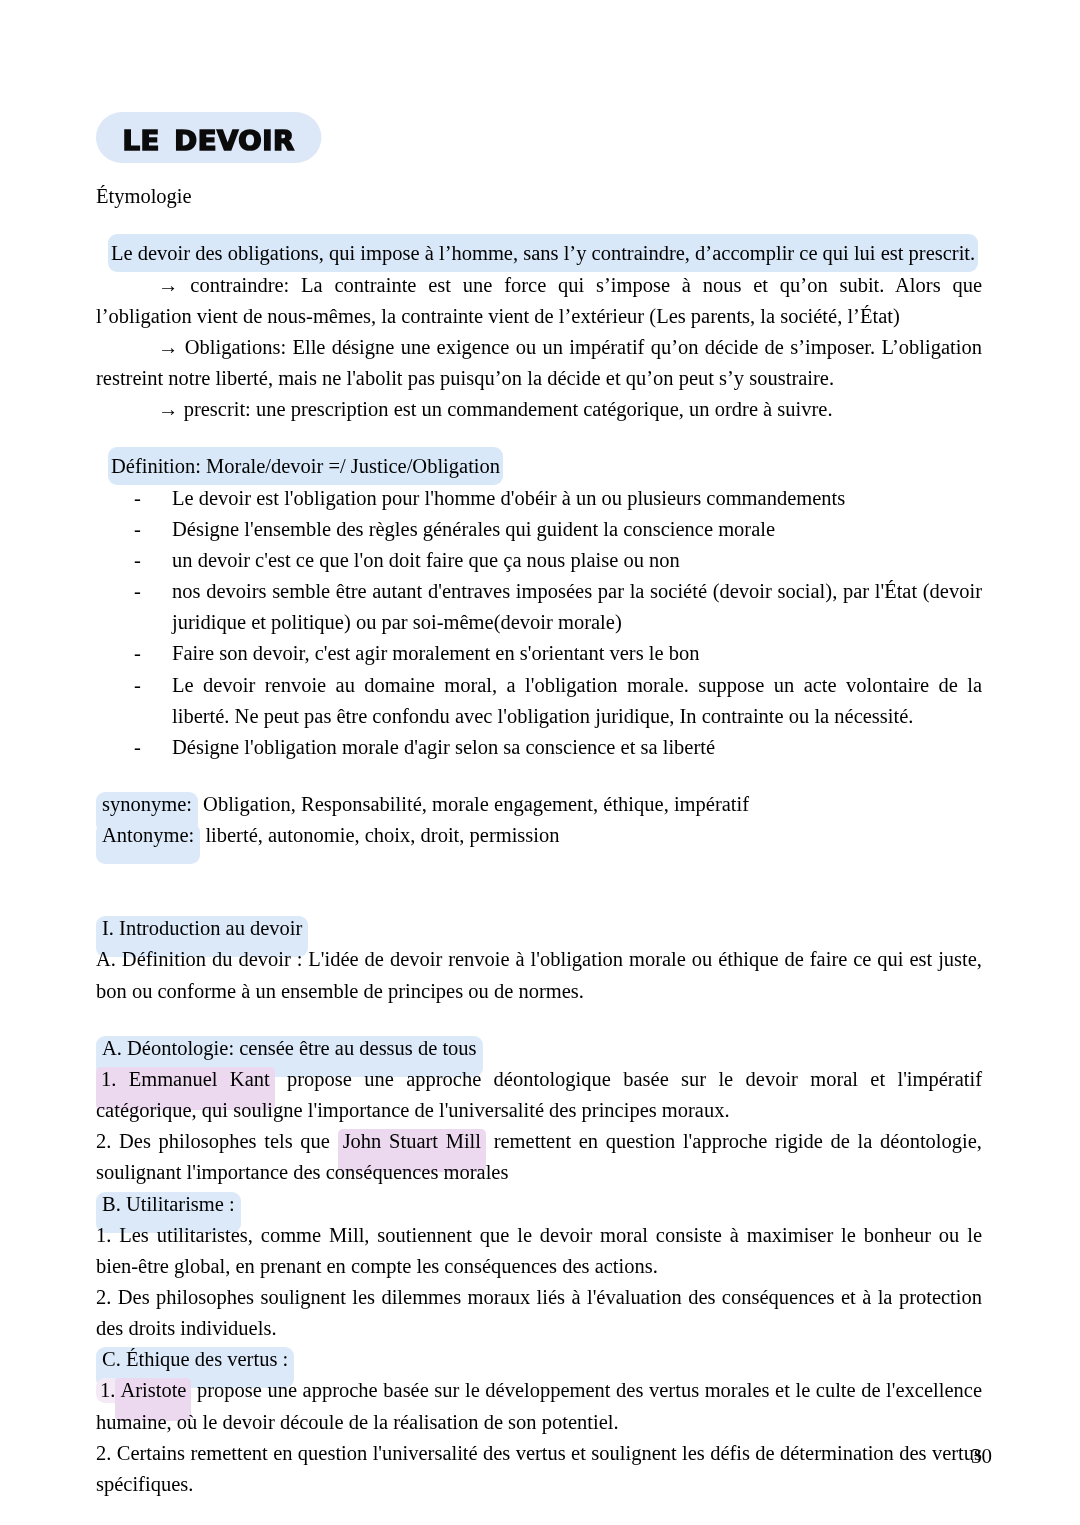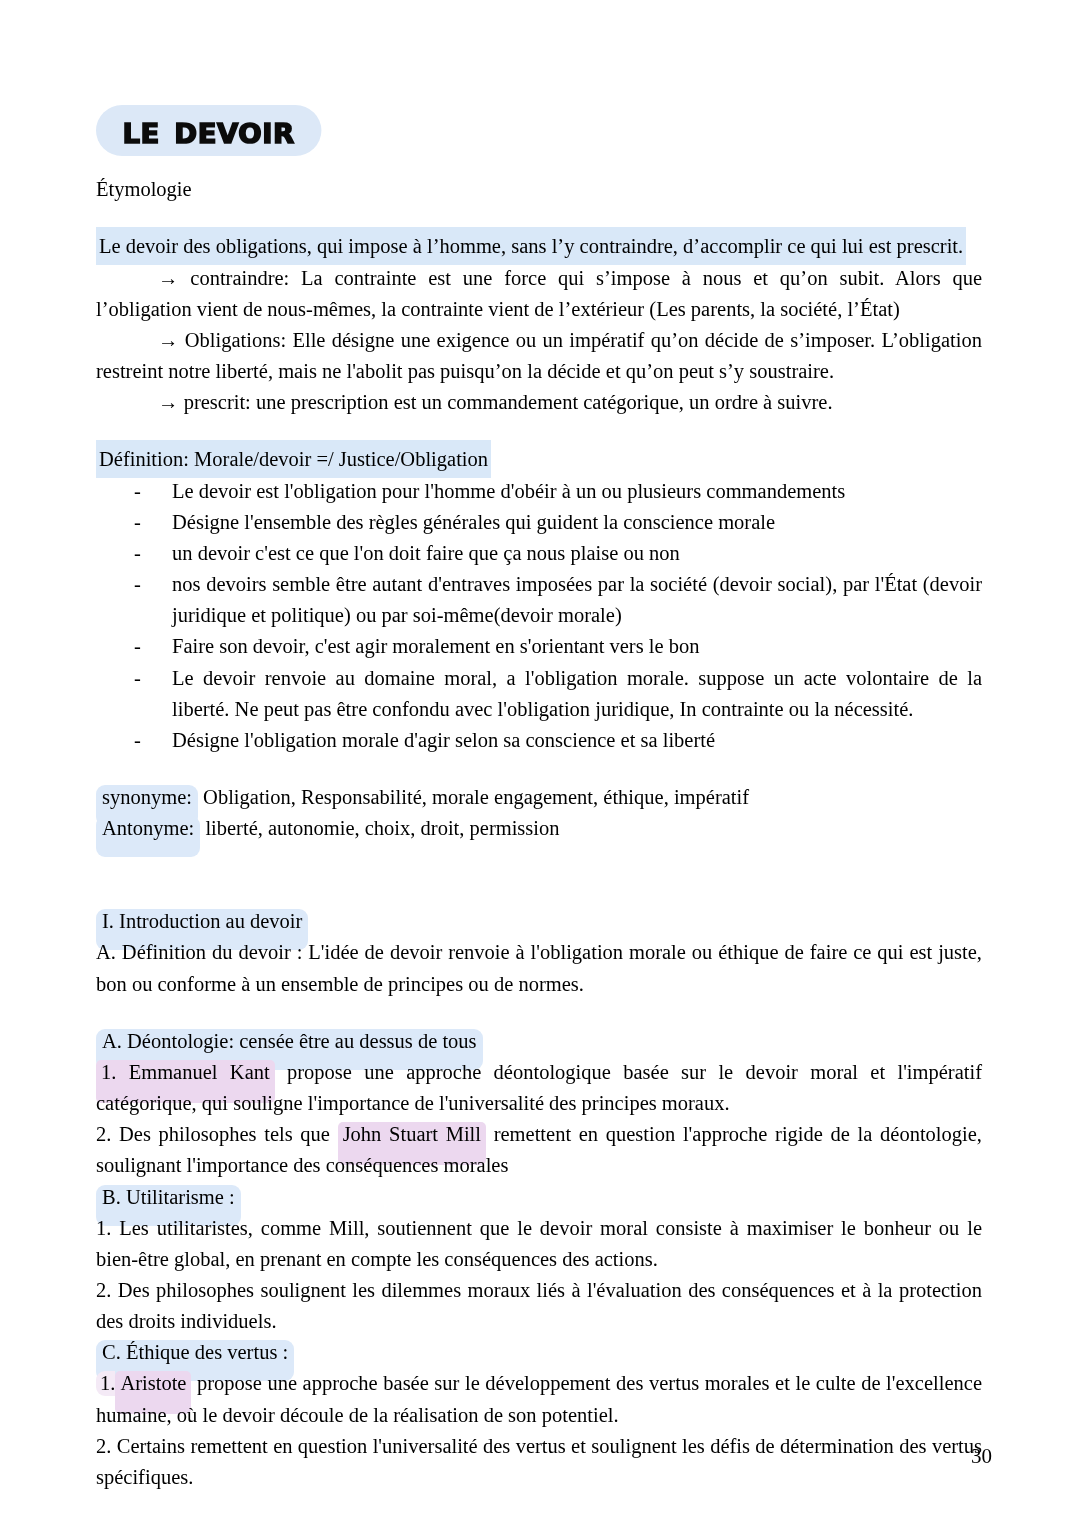--- a/index.html
+++ b/index.html
@@ -26,21 +26,21 @@
 
   .content {
     position: absolute;
     left: 96px;
     top: 104px;
     width: 886px;
   }
 
   
   .title-wrap {
-    margin: 1px 0 18px 0;
+    margin: 8px 0 18px 0;
     display: block;
   }
   .title {
     display: inline-block;
     background: #dce8f7;
     border-radius: 26px;
     padding: 4px 26px 6px 26px;
     font-family: "DejaVu Sans", sans-serif;
     font-weight: 700;
     font-size: 39px;
@@ -65,24 +65,25 @@
   .gap-md { height: 26px; }
   .gap-xl { height: 62px; }
 
   .indent-arrow {
     text-indent: 62px;
   }
 
   
   .hl-blue {
     background: #d9e8f8;
-    border-radius: 0;
+    border-radius: 9px;
     box-decoration-break: clone;
     -webkit-box-decoration-break: clone;
     padding: 8px 3px;
+    margin-left: 12px;
   }
   .hl-blue-soft {
     background: #dce9f9;
     border-radius: 9px;
     box-decoration-break: clone;
     -webkit-box-decoration-break: clone;
     padding: 1px 6px 18px 6px;
   }
   .hl-pink {
     background: #ecd8ef;

